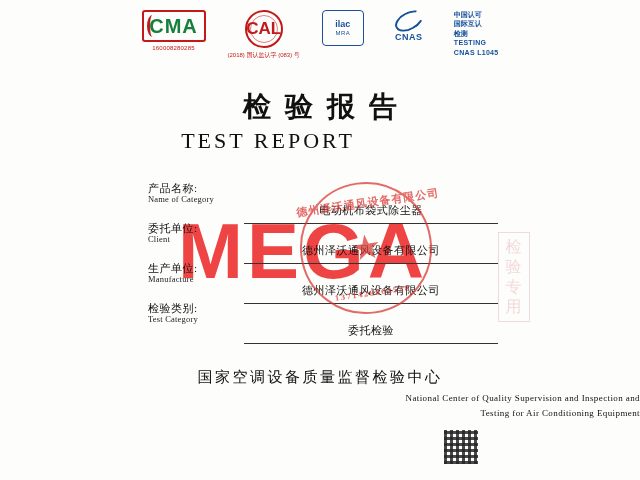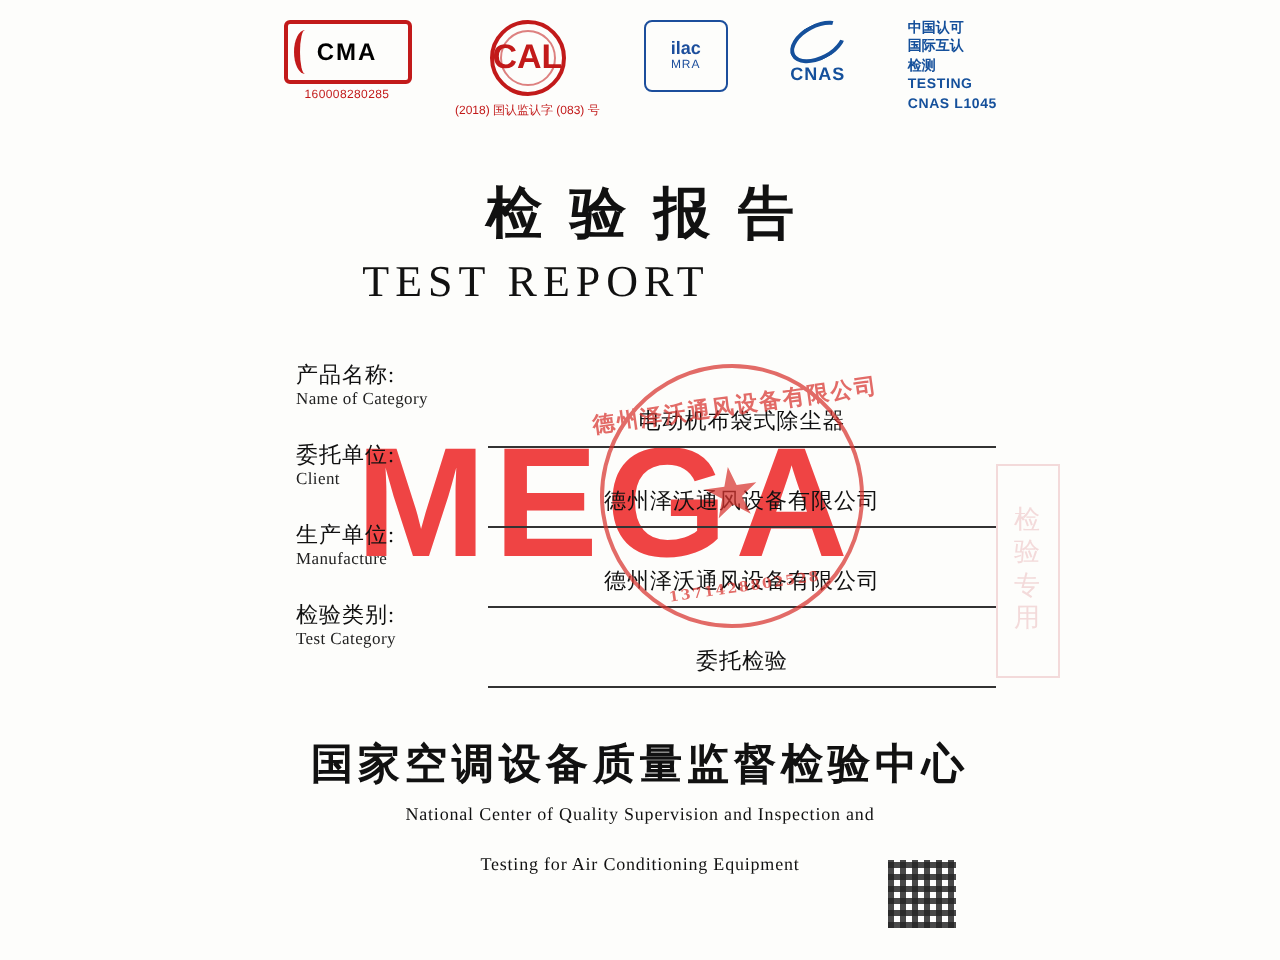--- a/index.html
+++ b/index.html
@@ -39,24 +39,24 @@
     align-items: center;
     justify-content: flex-start;
   }
 
   
   .cma-box {
     width: 60px;
     height: 28px;
     border: 2px solid #c21a1a;
     border-radius: 3px;
-    color: #000000;
-    font-family: "Liberation Sans", sans-serif;
-    font-weight: bold;
-    font-size: 12px;
+    color: #15803d;
+    font-family: "Liberation Sans", sans-serif;
+    font-weight: bold;
+    font-size: 20px;
     letter-spacing: 1px;
     display: flex;
     align-items: center;
     justify-content: center;
     position: relative;
   }
   .cma-box::before {
     content: "";
     position: absolute;
     left: 3px;
@@ -240,34 +240,35 @@
   }
 
   
   .footer {
     position: absolute;
     top: 368px;
     width: 640px;
     text-align: center;
   }
   .footer-cn {
-    font-size: 21px;
-    font-weight: bold;
+    font-size: 15px;
+    font-weight: normal;
     letter-spacing: 2.5px;
     font-family: "DejaVu Serif", serif;
     color: #111;
   }
   .footer-en1, .footer-en2 {
     font-size: 9px;
     font-family: "Liberation Serif", serif;
     letter-spacing: 0.4px;
     color: #111;
     margin-top: 6px;
-  }
-  .footer-en2 { margin-top: 15px; }
+    text-align: right;
+  }
+  .footer-en2 { margin-top: 5px; }
 
   
   .stamp {
     position: absolute;
     left: 300px;
     top: 182px;
     width: 128px;
     height: 128px;
     border-radius: 50%;
     border: 2.5px solid #d8342f;
@@ -320,25 +321,25 @@
     letter-spacing: 4px;
     pointer-events: none;
   }
   .wm-side {
     position: absolute;
     left: 498px;
     top: 232px;
     width: 26px;
     color: #f3dada;
     font-family: "DejaVu Serif", serif;
-    font-size: 13px;
+    font-size: 16px;
     line-height: 1.25;
     letter-spacing: 1px;
     border: 1px solid #f3dada;
-    padding: 20px 2px;
+    padding: 4px 2px;
     text-align: center;
     pointer-events: none;
   }
 
   
   .qr {
     position: absolute;
     left: 444px;
     top: 430px;
     width: 34px;

